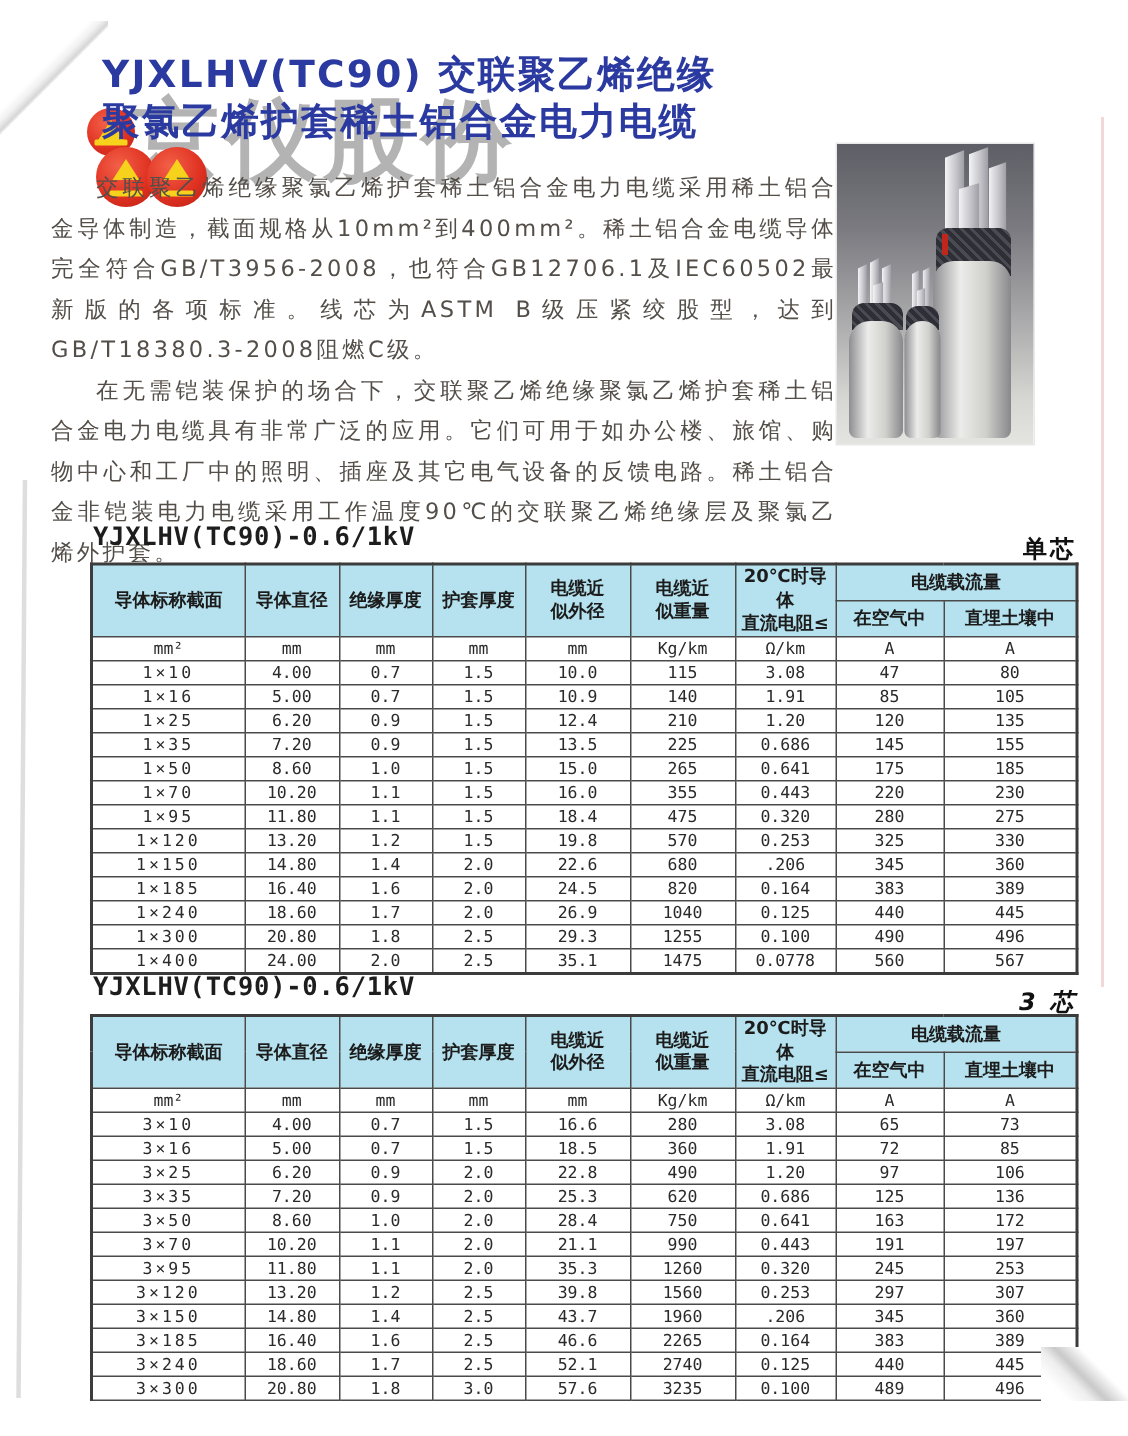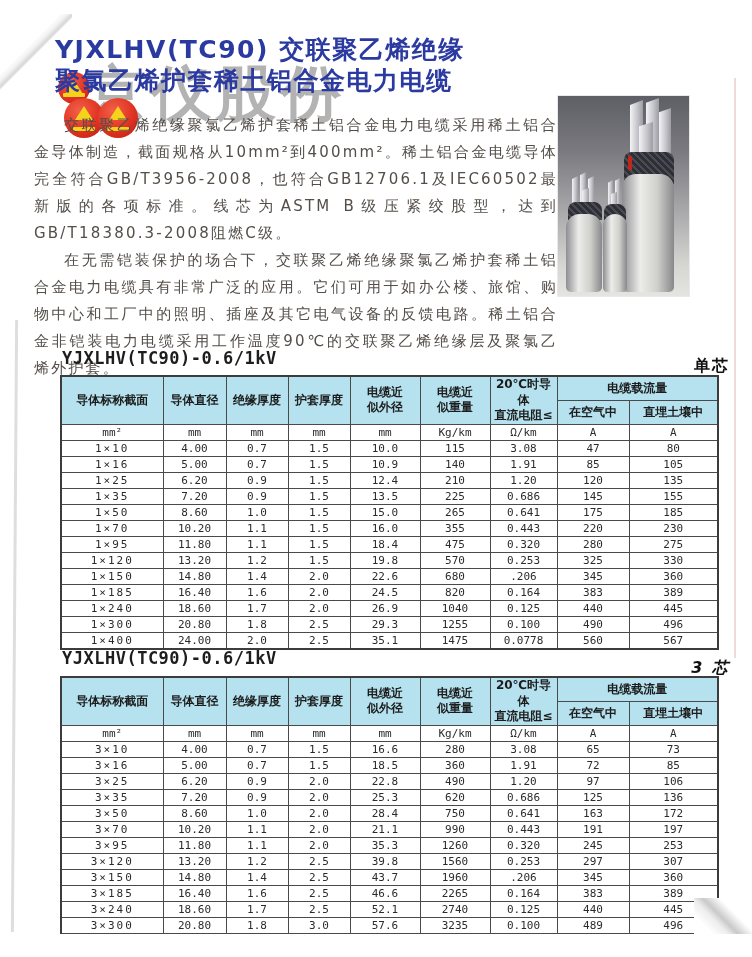--- a/index.html
+++ b/index.html
@@ -25,42 +25,42 @@
     background:radial-gradient(circle at 38% 32%,#f26048 0%,#e03222 55%,#b81f12 100%);}
   .coin.a{left:6px;top:0;width:32px;height:32px;}
   .coin.b{left:12px;top:26px;width:40px;height:40px;}
   .coin.c{left:46px;top:26px;width:40px;height:40px;}
   .coin .tri{position:absolute;left:50%;top:8px;transform:translateX(-50%);width:0;height:0;
     border-left:9px solid transparent;border-right:9px solid transparent;border-bottom:14px solid #f6d21c;}
   .coin .bar{position:absolute;left:50%;bottom:7px;transform:translateX(-50%);width:22px;height:4px;
     background:#f6d21c;border-radius:1px;}
 
   
-  .title-block{position:absolute;left:55px;top:34px;z-index:3;color:#2b3aa0;font-weight:bold;
+  .title-block{position:absolute;left:68px;top:34px;z-index:3;color:#2b3aa0;font-weight:bold;
     font-size:25px;line-height:31px;letter-spacing:1.5px;}
   .intro{position:absolute;left:34px;top:112px;width:524px;z-index:2;color:#544e49;
     font-size:15px;line-height:27px;letter-spacing:2.2px;text-align:justify;}
   .intro p{margin:0;text-indent:2em;}
 
   
   .photo{position:absolute;left:558px;top:96px;width:131px;height:200px;z-index:2;
     background:linear-gradient(180deg,#5e5e66 0%,#7a7a80 28%,#a9a9ab 58%,#d6d6d2 85%,#e4e4e0 100%);
     box-shadow:0 0 0 1px #e9e9e9;}
   .rod{position:absolute;background:linear-gradient(90deg,#f4f4f6,#c2c2c8 60%,#9c9ca2);
     clip-path:polygon(0 8%,100% 0,100% 100%,0 100%);}
   .band{position:absolute;background:repeating-linear-gradient(45deg,#2e2e36 0 3px,#4a4a52 3px 5px);
     border-radius:8px 8px 0 0;}
   .jacket{position:absolute;border-radius:14px 14px 5px 5px;
     background:linear-gradient(90deg,#8e8e92,#ececea 35%,#cfcfcb 68%,#88888c);}
   .redmark{position:absolute;width:4px;height:14px;background:#c0271c;}
 
   
   .sec-title{position:absolute;z-index:2;font-family:"DejaVu Sans Mono","Liberation Mono",monospace;
     font-weight:bold;font-size:17px;color:#1d1d1d;letter-spacing:.5px;}
-  .core-label{position:absolute;right:22px;z-index:2;font-weight:bold;font-size:16px;color:#111;
+  .core-label{position:absolute;right:34px;z-index:2;font-weight:bold;font-size:16px;color:#111;
     letter-spacing:2px;}
   table.spec{position:absolute;left:60px;z-index:2;width:657px;border-collapse:collapse;
     table-layout:fixed;border:2px solid #3c3c3c;background:#fff;}
   table.spec th,table.spec td{border:1px solid #4a4a4a;text-align:center;vertical-align:middle;padding:0;}
   th.h1{background:#b5e2ee;font-size:12px;font-weight:bold;color:#1c1c1c;line-height:1.3;
     white-space:pre-line;padding:1px 0;}
   td.unit{height:19px;font-family:"DejaVu Sans Mono","Liberation Mono",monospace;font-size:11px;color:#2e2e2e;margin-left:20px;}
   table.spec tbody td{height:15px;font-family:"DejaVu Sans Mono","Liberation Mono",monospace;
     font-size:11px;color:#2b2b2b;}
   table.spec tbody td.c0{letter-spacing:2px;}

